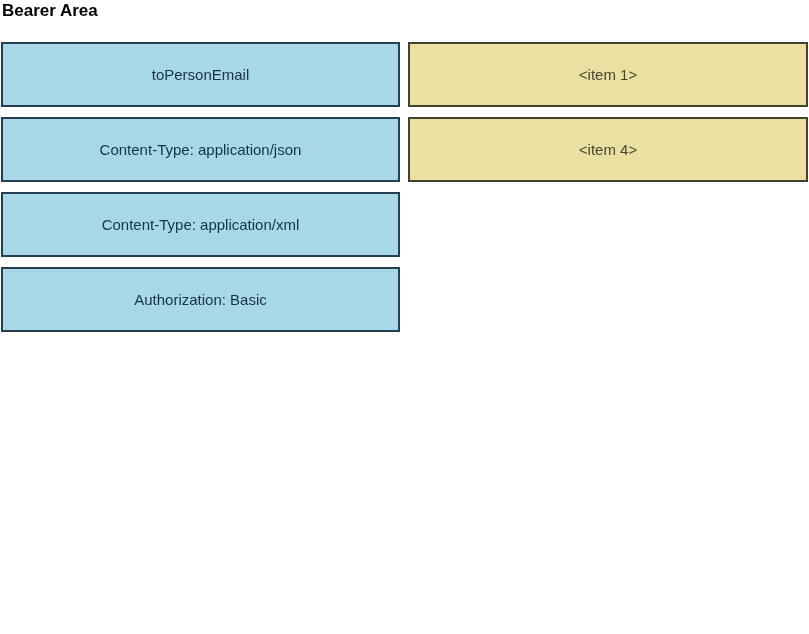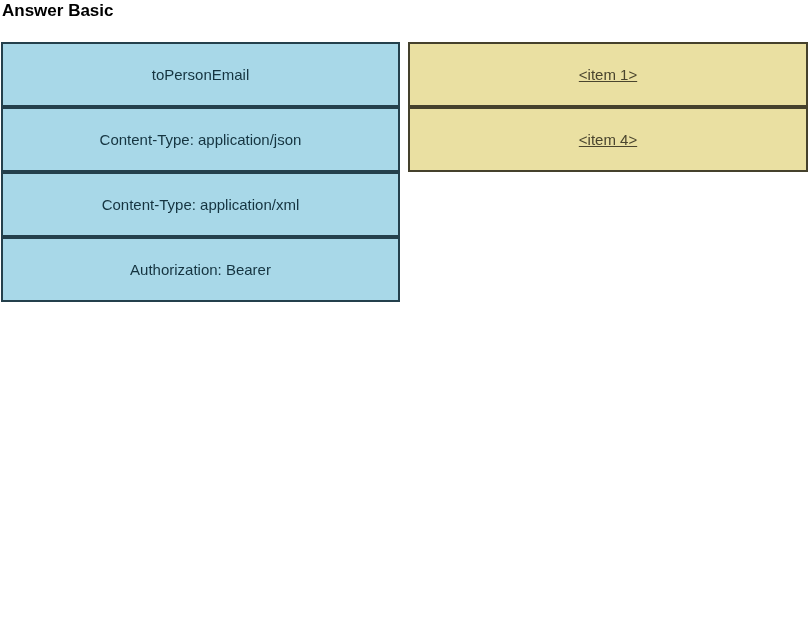--- a/index.html
+++ b/index.html
@@ -35,52 +35,52 @@
     left: 1px;
     width: 399px;
   }
   .col-targets {
     left: 408px;
     width: 400px;
   }
   .box {
     box-sizing: border-box;
     height: 65px;
+    margin-bottom: 10px;
     display: flex;
     align-items: center;
     justify-content: center;
     font-size: 15px;
     line-height: 1;
     text-align: center;
     user-select: none;
   }
   .token {
     background: var(--blue-fill, #a8d8e8);
     border: 2px solid var(--blue-border, #24404c);
     color: var(--blue-text, #153440);
   }
   .target {
     background: var(--tan-fill, #eae0a2);
     border: 2px solid var(--tan-border, #45412c);
     color: var(--tan-text, #4a452e);
-    text-decoration: underline;
   }
 </style>
 </head>
 <body>
 
 <div class="stage">
 
-  <h1 class="page-title">Answer Basic</h1>
+  <h1 class="page-title">Bearer Area</h1>
 
   <div class="col col-tokens">
     <div class="box token">toPersonEmail</div>
     <div class="box token">Content-Type: application/json</div>
     <div class="box token">Content-Type: application/xml</div>
-    <div class="box token">Authorization: Bearer</div>
+    <div class="box token">Authorization: Basic</div>
   </div>
 
   <div class="col col-targets">
     <div class="box target">&lt;item 1&gt;</div>
     <div class="box target">&lt;item 4&gt;</div>
   </div>
 
 </div>
 
 </body></html>

